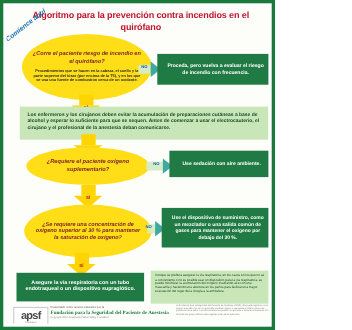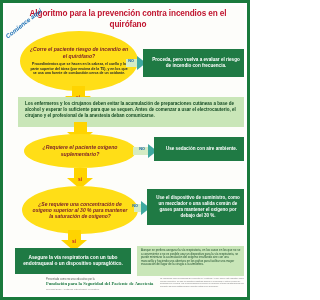--- a/index.html
+++ b/index.html
@@ -166,20 +166,24 @@
       <div class="shaft"></div>
       <div class="head"></div>
       <div class="yes">SÍ</div>
     </div>
 
     <div class="greenbox" id="g4">Asegure la vía respiratoria con un tubo endotraqueal o un dispositivo supraglótico.</div>
 
     <div class="palebox" id="p2">Aunque se prefiera asegurar la vía respiratoria, en los casos en los que no se a conveniente o no es posible usar un dispositivo para la vía respiratoria, se puede minimizar la acumulación del oxígeno insuflando aire con una mascarilla y haciendo una abertura en los paños para facilitar una mayor evacuación del lugar de la cirugía a la atmósfera.</div>
 
     <div class="footer">
+      <div class="logo">
+        <div class="mark">apsf</div>
+        <div class="sm">foundation</div>
+      </div>
       <div class="credit">
         <div class="pre">Presentado como recurso educativo por la</div>
         <div class="org">Fundación para la Seguridad del Paciente de Anestesia</div>
         <div class="cp">Copyright 2021 | Anesthesia Patient Safety Foundation</div>
       </div>
       <div class="finefoot">La Fundación para la Seguridad del Paciente de Anestesia (APSF) ofrece este algoritmo como un recurso educativo. Su uso no garantiza resultado alguno ni reemplaza el criterio clínico del profesional de la salud. Las recomendaciones pueden no aplicarse a todas las situaciones clínicas. Consulte las guías institucionales vigentes antes de su aplicación.</div>
     </div>
 
   </div>
 </div>

